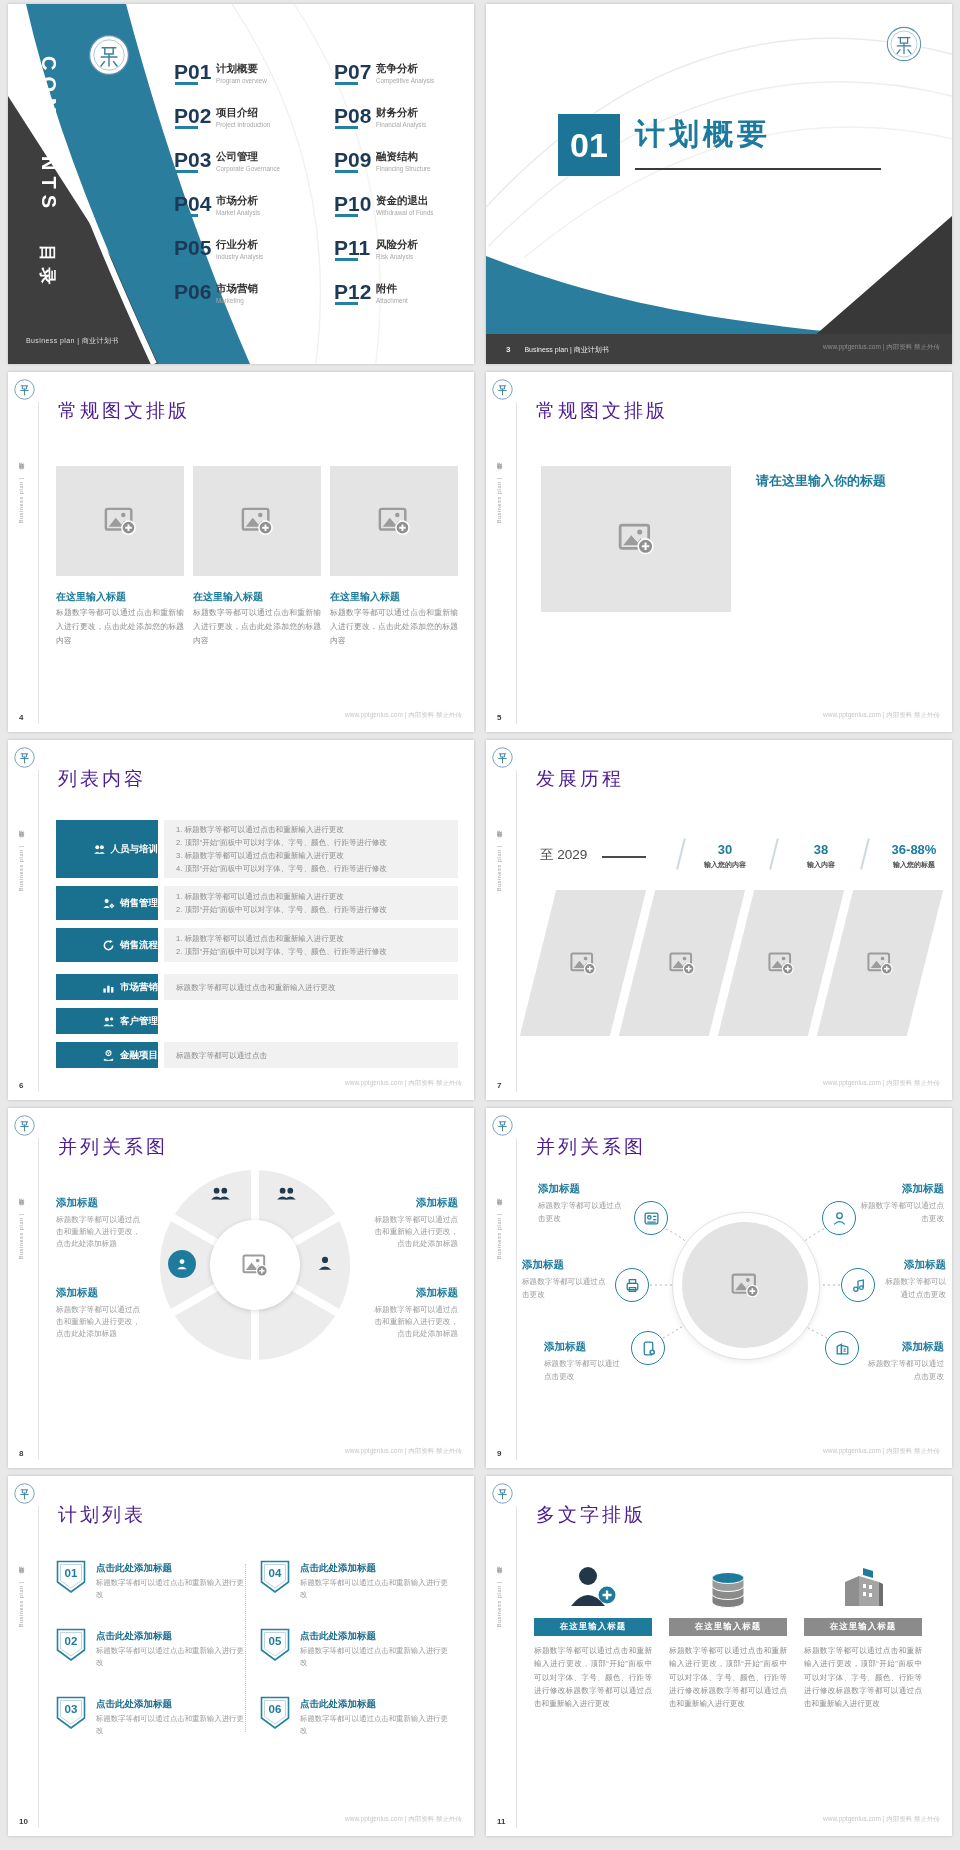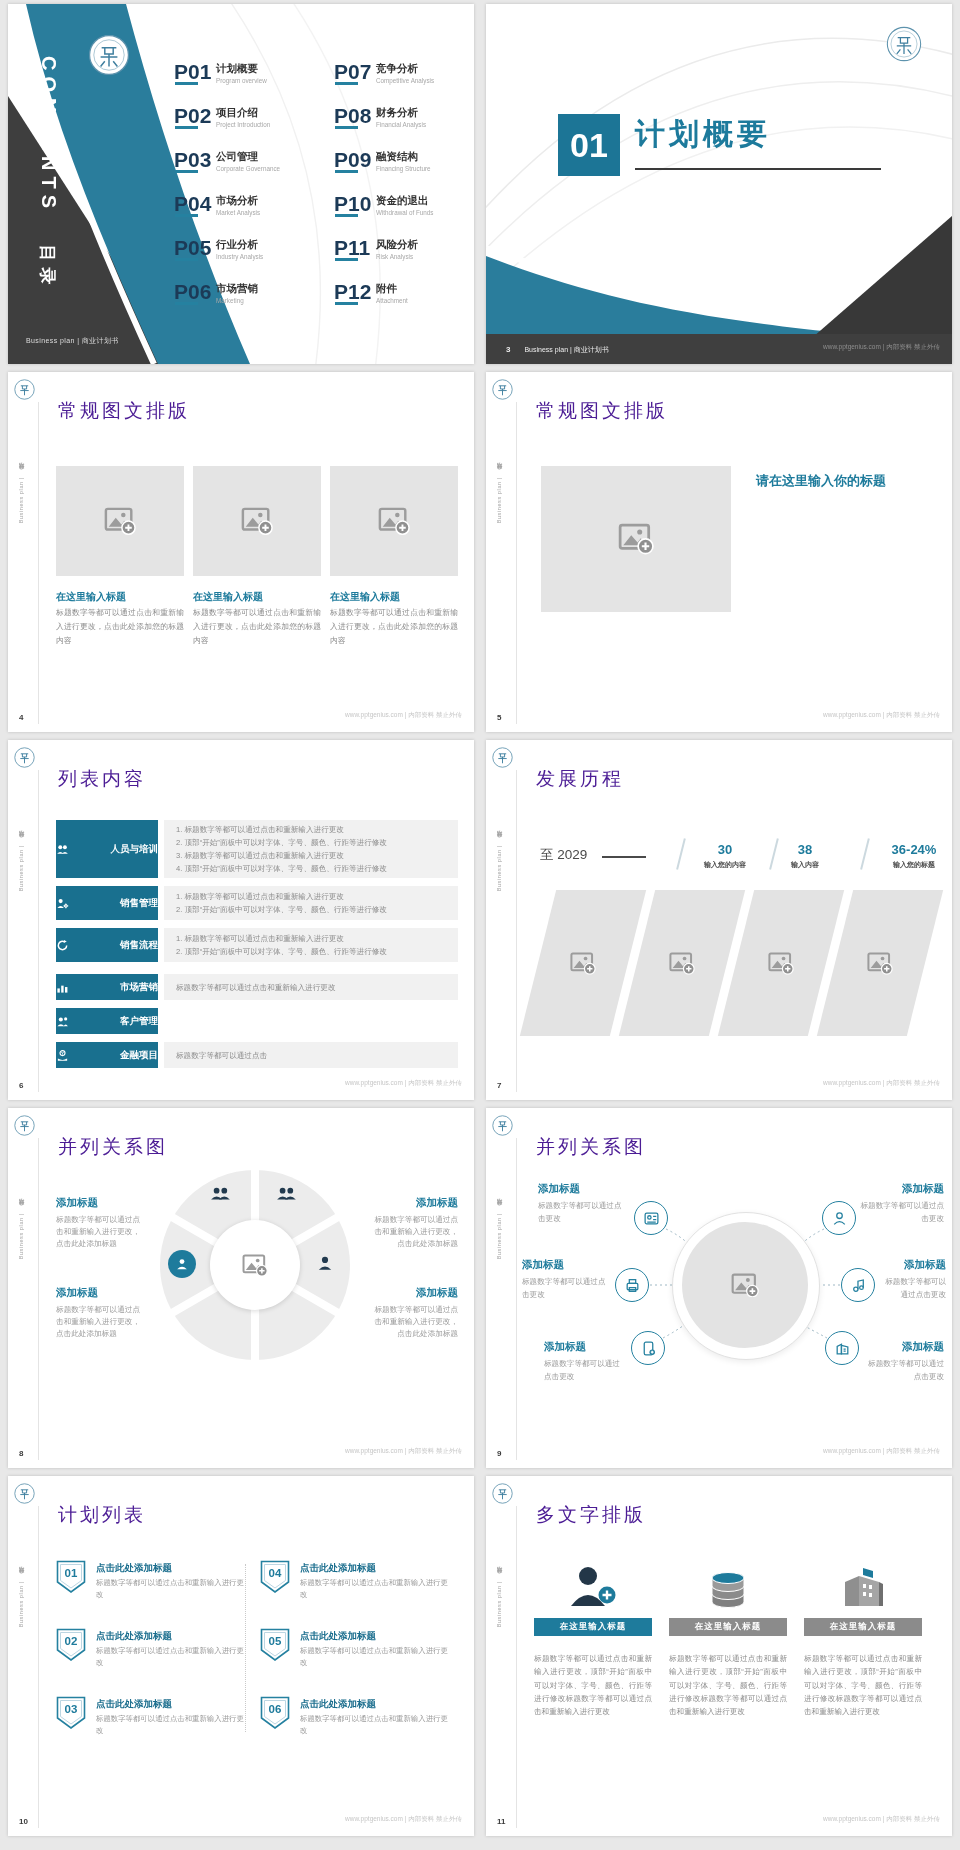--- a/index.html
+++ b/index.html
@@ -44,21 +44,21 @@
   .ch-page{font-weight:700;font-size:8px}
   .site-dark{color:#8e8e8e}
   
   .col3-img{top:94px;width:128px;height:110px}
   .col3-h{position:absolute;top:218px;width:128px;font-size:10px;font-weight:700;color:#1e7b9c}
   .col3-b{position:absolute;top:234px;width:128px;font-size:7.8px;color:#8c8c8c;line-height:1.8;text-align:justify}
   
   .l1-h{position:absolute;left:270px;top:100px;font-size:13px;font-weight:700;color:#1e7b9c}
   .l1-p{position:absolute;left:270px;width:172px;font-size:8.6px;color:#8c8c8c;line-height:1.8;text-align:justify}
   
-  .lr-label{position:absolute;left:48px;width:102px;background:#19708f;color:#fff;font-size:9.5px;font-weight:700;display:flex;align-items:center;justify-content:space-between;gap:5px}
+  .lr-label{position:absolute;left:48px;width:102px;background:#19708f;color:#fff;font-size:9.5px;font-weight:700;display:flex;align-items:center;justify-content:flex-end;gap:5px}
   .lr-label svg{width:13px;height:13px;fill:#fff}
   .lr-content{position:absolute;left:156px;width:294px;background:#f1f1f1;font-size:7.6px;color:#8c8c8c;display:flex;flex-direction:column;justify-content:center;padding-left:12px;box-sizing:border-box}
   .lr-content div{line-height:13px}
   
   .tl-year{position:absolute;left:54px;top:106px;font-size:13.5px;color:#4a4a4a}
   .tl-dash{position:absolute;left:116px;top:116px;width:44px;height:2px;background:#4a4a4a}
   .tl-stat{position:absolute;top:102px;text-align:center}
   .tl-val{font-size:13px;font-weight:700;color:#1e7b9c}
   .tl-lab{font-size:7px;font-weight:700;color:#4a4a4a;margin-top:3px}
   .tl-div{position:absolute;top:98px;width:1.5px;height:32px;background:#ccd9df;transform:rotate(14deg)}
@@ -97,21 +97,21 @@
   .plan-h{position:absolute;left:40px;top:2px;font-size:9.5px;font-weight:700;color:#1a6d8d}
   .plan-b{position:absolute;left:40px;top:17px;width:148px;font-size:7.4px;color:#9a9a9a;line-height:1.65}
   .plan-div{position:absolute;left:237px;top:88px;height:168px;border-left:1px dotted #c9c9c9}
   
   .mt-col{position:absolute;top:78px;width:118px}
   .mt-icon{height:56px;display:flex;align-items:flex-end;justify-content:center}
   .mt-icon svg{width:48px;height:46px}
   .mt-bar{margin-top:8px;height:18px;display:flex;align-items:center;justify-content:center;color:#fff;font-size:8.5px;font-weight:700;letter-spacing:1px}
   .bar-teal{background:#1e7b9c}
   .bar-gray{background:#8b8b8b}
-  .mt-body{margin-top:16px;font-size:7.6px;color:#8c8c8c;line-height:1.75;text-align:justify}
+  .mt-body{margin-top:8px;font-size:7.6px;color:#8c8c8c;line-height:1.75;text-align:justify}
 </style>
 </head>
 <body>
 
 <div class="slide r1 c1">
   <svg class="abs" width="466" height="360" viewBox="0 0 466 360">
     <path d="M210,-20 Q340,160 305,380" stroke="#f1f1f1" stroke-width="1.4" fill="none"></path>
     <path d="M265,-30 Q400,150 365,380" stroke="#f3f3f3" stroke-width="1.4" fill="none"></path>
     <path d="M0,92 L172,360 L0,360 Z" fill="#3e3e3e"></path>
     <path d="M14,0 C41,120 91,240 146,360" stroke="#ffffff" stroke-width="6" fill="none"></path>
@@ -408,26 +408,26 @@
   <div class="stitle">发展历程</div>
   <div class="tl-year">至 2029</div>
   <div class="tl-dash"></div>
   <div class="tl-div" style="left:194px"></div>
   <div class="tl-div" style="left:287px"></div>
   <div class="tl-div" style="left:378px"></div>
   <div class="tl-stat" style="left:204px;width:70px">
       <div class="tl-val">30</div>
       <div class="tl-lab">输入您的内容</div>
     </div>
-  <div class="tl-stat" style="left:287px;width:64px">
+  <div class="tl-stat" style="left:303px;width:64px">
       <div class="tl-val">38</div>
       <div class="tl-lab">输入内容</div>
     </div>
   <div class="tl-stat" style="left:390px;width:76px">
-      <div class="tl-val">36-24%</div>
+      <div class="tl-val">36-88%</div>
       <div class="tl-lab">输入您的标题</div>
     </div>
   <div class="tl-box" style="left:52px">
       <svg class="ph" viewBox="0 0 34 30">
         <rect class="frame" x="2" y="2" width="27" height="22" rx="2"></rect>
         <circle class="dot" cx="20.5" cy="8.5" r="2.4"></circle>
         <path class="mt" d="M5 21 L12.5 11.5 L18.5 18.5 L21.5 14.5 L26.5 21 Z"></path>
         <circle class="plusbg" cx="26" cy="22" r="7"></circle>
         <path class="plus" d="M26 18.5 V25.5 M22.5 22 H29.5"></path>
       </svg>

